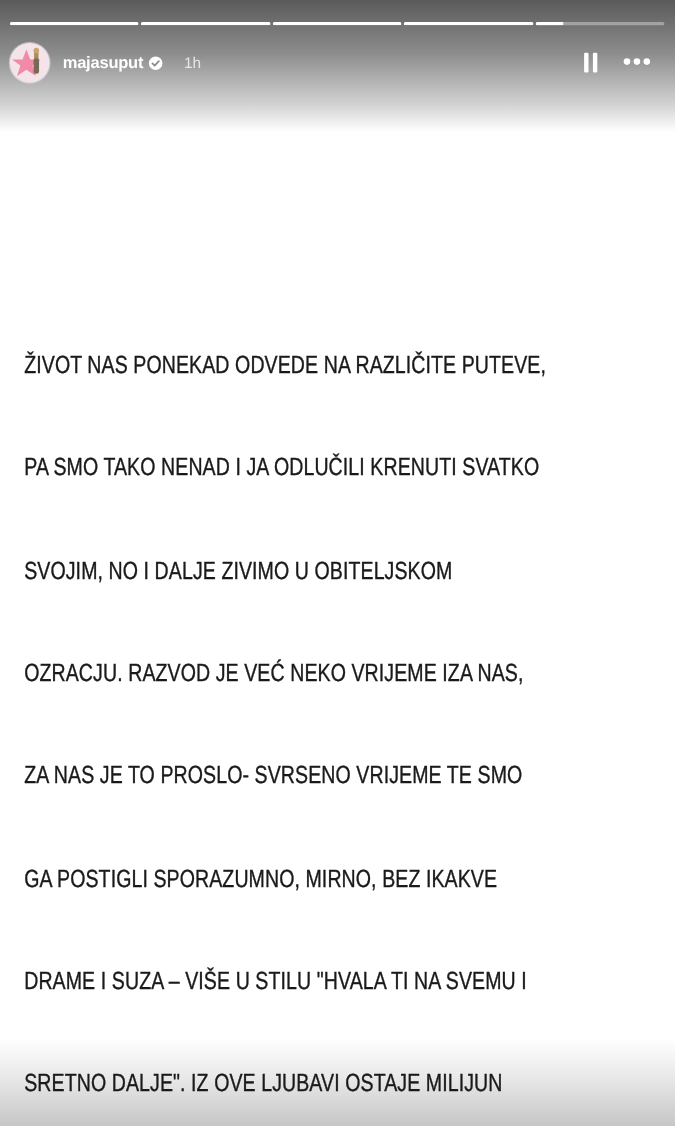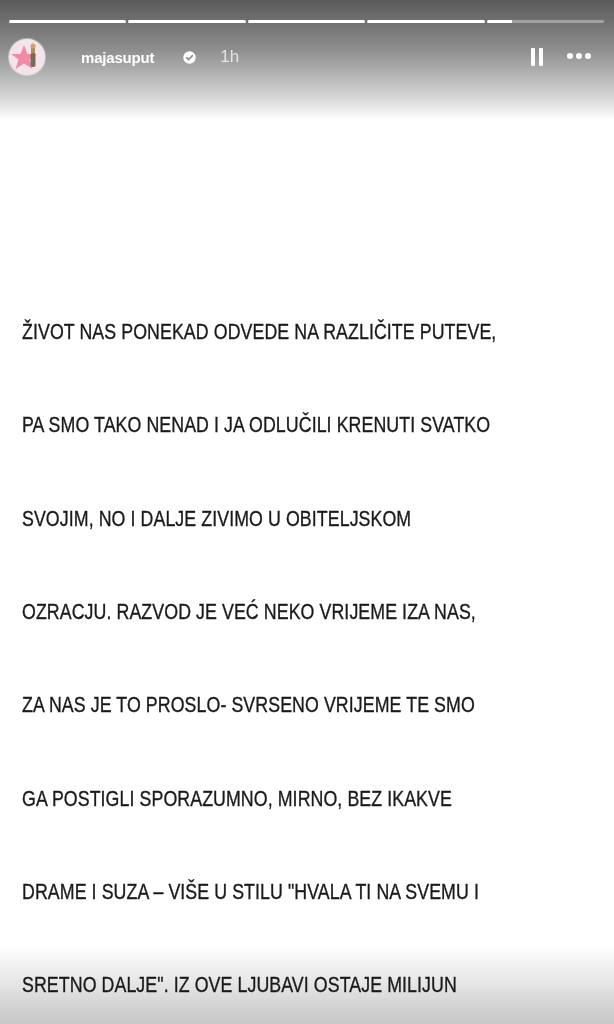--- a/index.html
+++ b/index.html
@@ -19,37 +19,37 @@
   .progress {
     position: absolute; left: 9px; top: 20px; width: 595px; height: 3px;
     display: flex; gap: 2px;
   }
   .seg {
     flex: 1; height: 3px; background: rgba(255,255,255,0.35); border-radius: 2px; overflow: hidden;
   }
   .seg .fill { height: 100%; background: #ffffff; }
   .header {
     position: absolute; left: 9px; top: 38px; right: 0; height: 38px;
-    display: flex; align-items: center; gap: 24px;
+    display: flex; align-items: center;
   }
   .avatar {
     width: 36px; height: 36px; border-radius: 50%;
     background: #f3e4ea; position: relative; overflow: hidden;
     box-shadow: 0 0 0 1px rgba(255,255,255,0.4);
   }
   .avatar svg { position: absolute; left: 0; top: 0; }
   .username {
     margin-left: 12px; color: #ffffff; font-size: 15px; font-weight: 600;
     letter-spacing: -0.2px;
   }
   .verified {
     margin-left: 5px; width: 13px; height: 13px; display: inline-flex;
   }
   .time {
-    margin-left: 0; color: rgba(255,255,255,0.75); font-size: 17px;
+    margin-left: 19px; color: rgba(255,255,255,0.75); font-size: 14px;
   }
   .pause {
     position: absolute; left: 531px; top: 48px; width: 12px; height: 18px;
     display: flex; gap: 4px; cursor: pointer;
   }
   .pause span { width: 4px; height: 18px; background: #ffffff; border-radius: 1px; }
   .more {
     position: absolute; left: 567px; top: 53px; width: 26px; height: 8px;
     display: flex; gap: 3px; cursor: pointer;
   }

